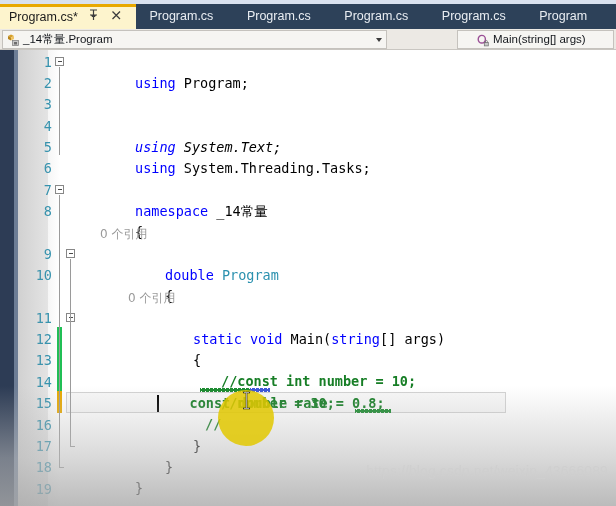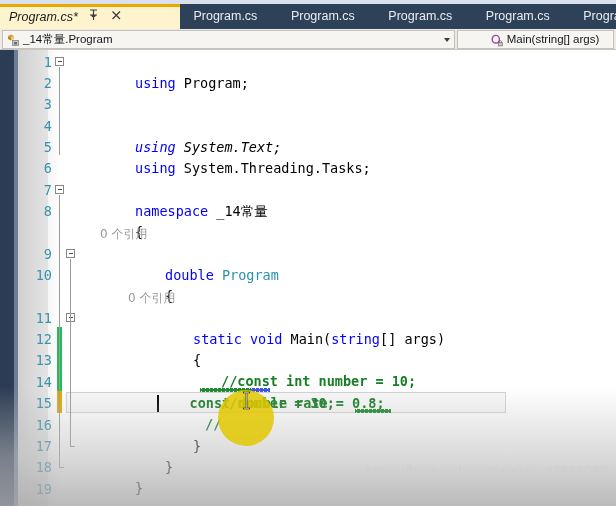--- a/index.html
+++ b/index.html
@@ -77,39 +77,38 @@
     position: absolute;
     left: 0; top: 29px;
     width: 616px; height: 21px;
     background: #ece9e4;
     border-bottom: 1px solid #c9c6c1;
     box-sizing: border-box;
   }
   .nav-left {
     position: absolute;
     left: 2px; top: 1px;
-    width: 453px; height: 19px;
+    width: 385px; height: 19px;
     background: #f6f5f2;
     border: 1px solid #c5c2bd;
     box-sizing: border-box;
     display: flex;
     align-items: center;
     padding-left: 3px;
   }
   .nav-right {
     position: absolute;
     left: 457px; top: 1px;
     width: 157px; height: 19px;
     background: #f6f5f2;
     border: 1px solid #c5c2bd;
     box-sizing: border-box;
     display: flex;
     align-items: center;
     padding-left: 17px;
-    justify-content: center;
   }
   .nav-text {
     font-size: 11.5px;
     color: #14171c;
     margin-left: 3px;
     line-height: 17px;
     white-space: nowrap;
     font-family: "Liberation Sans", sans-serif;
   }
   .nav-caret {
@@ -308,21 +307,21 @@
 </style>
 </head>
 <body>
 
 <div id="app">
 
   <div class="top-sliver"></div>
 
   <div class="tabstrip">
 
-    <div class="tab active" style="width:180px;font-style:italic;">
+    <div class="tab active" style="width:136px;">
       <span class="tab-label">Program.cs*</span>
       <span class="tab-pin">
         <svg class="icon-svg" width="11" height="13" viewBox="0 0 11 13" aria-hidden="true">
           <path d="M2 1 H9 M5.5 1 V6 M2 6 H9 M5.5 6 V11" stroke="#3c3c3c" stroke-width="1.2" fill="none"></path>
           <path d="M3 6 h5 l-1 2 h-3 z" fill="#3c3c3c"></path>
         </svg>
       </span>
       <span class="tab-close">
         <svg class="icon-svg" width="11" height="13" viewBox="0 0 11 13" aria-hidden="true">
           <path d="M1.5 2.5 L9 10 M9 2.5 L1.5 10" stroke="#3c3c3c" stroke-width="1.3" fill="none"></path>

